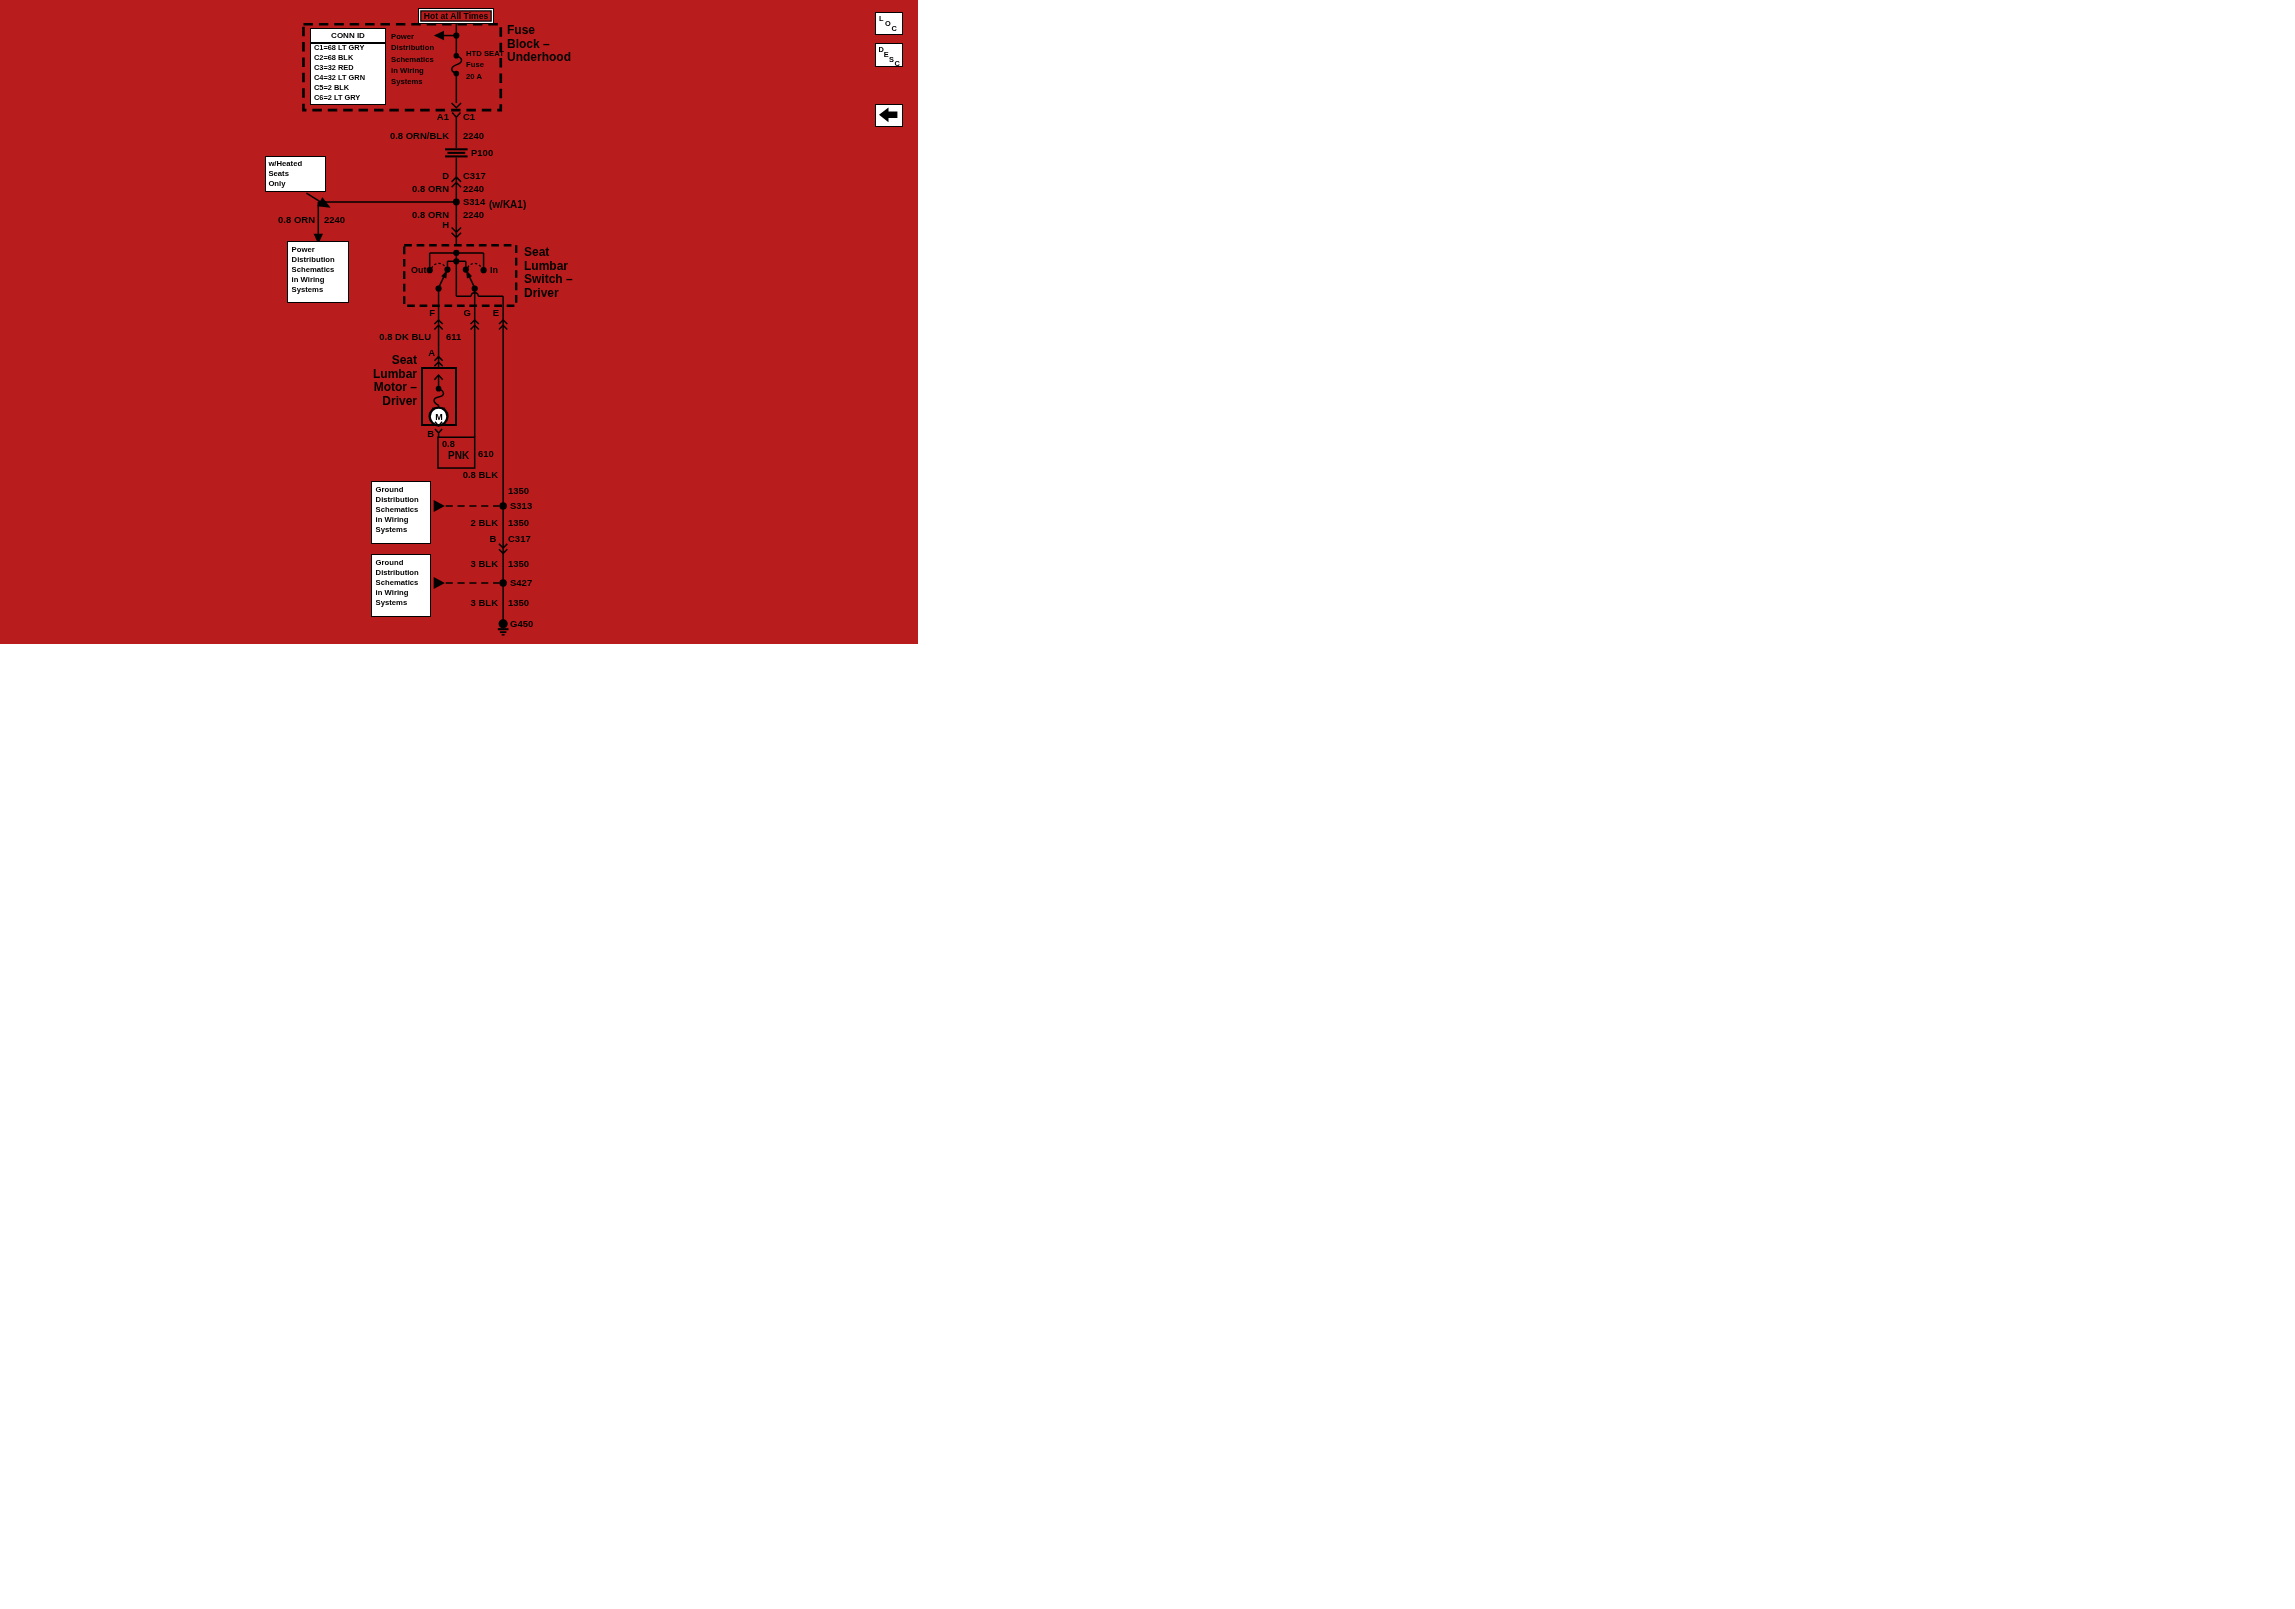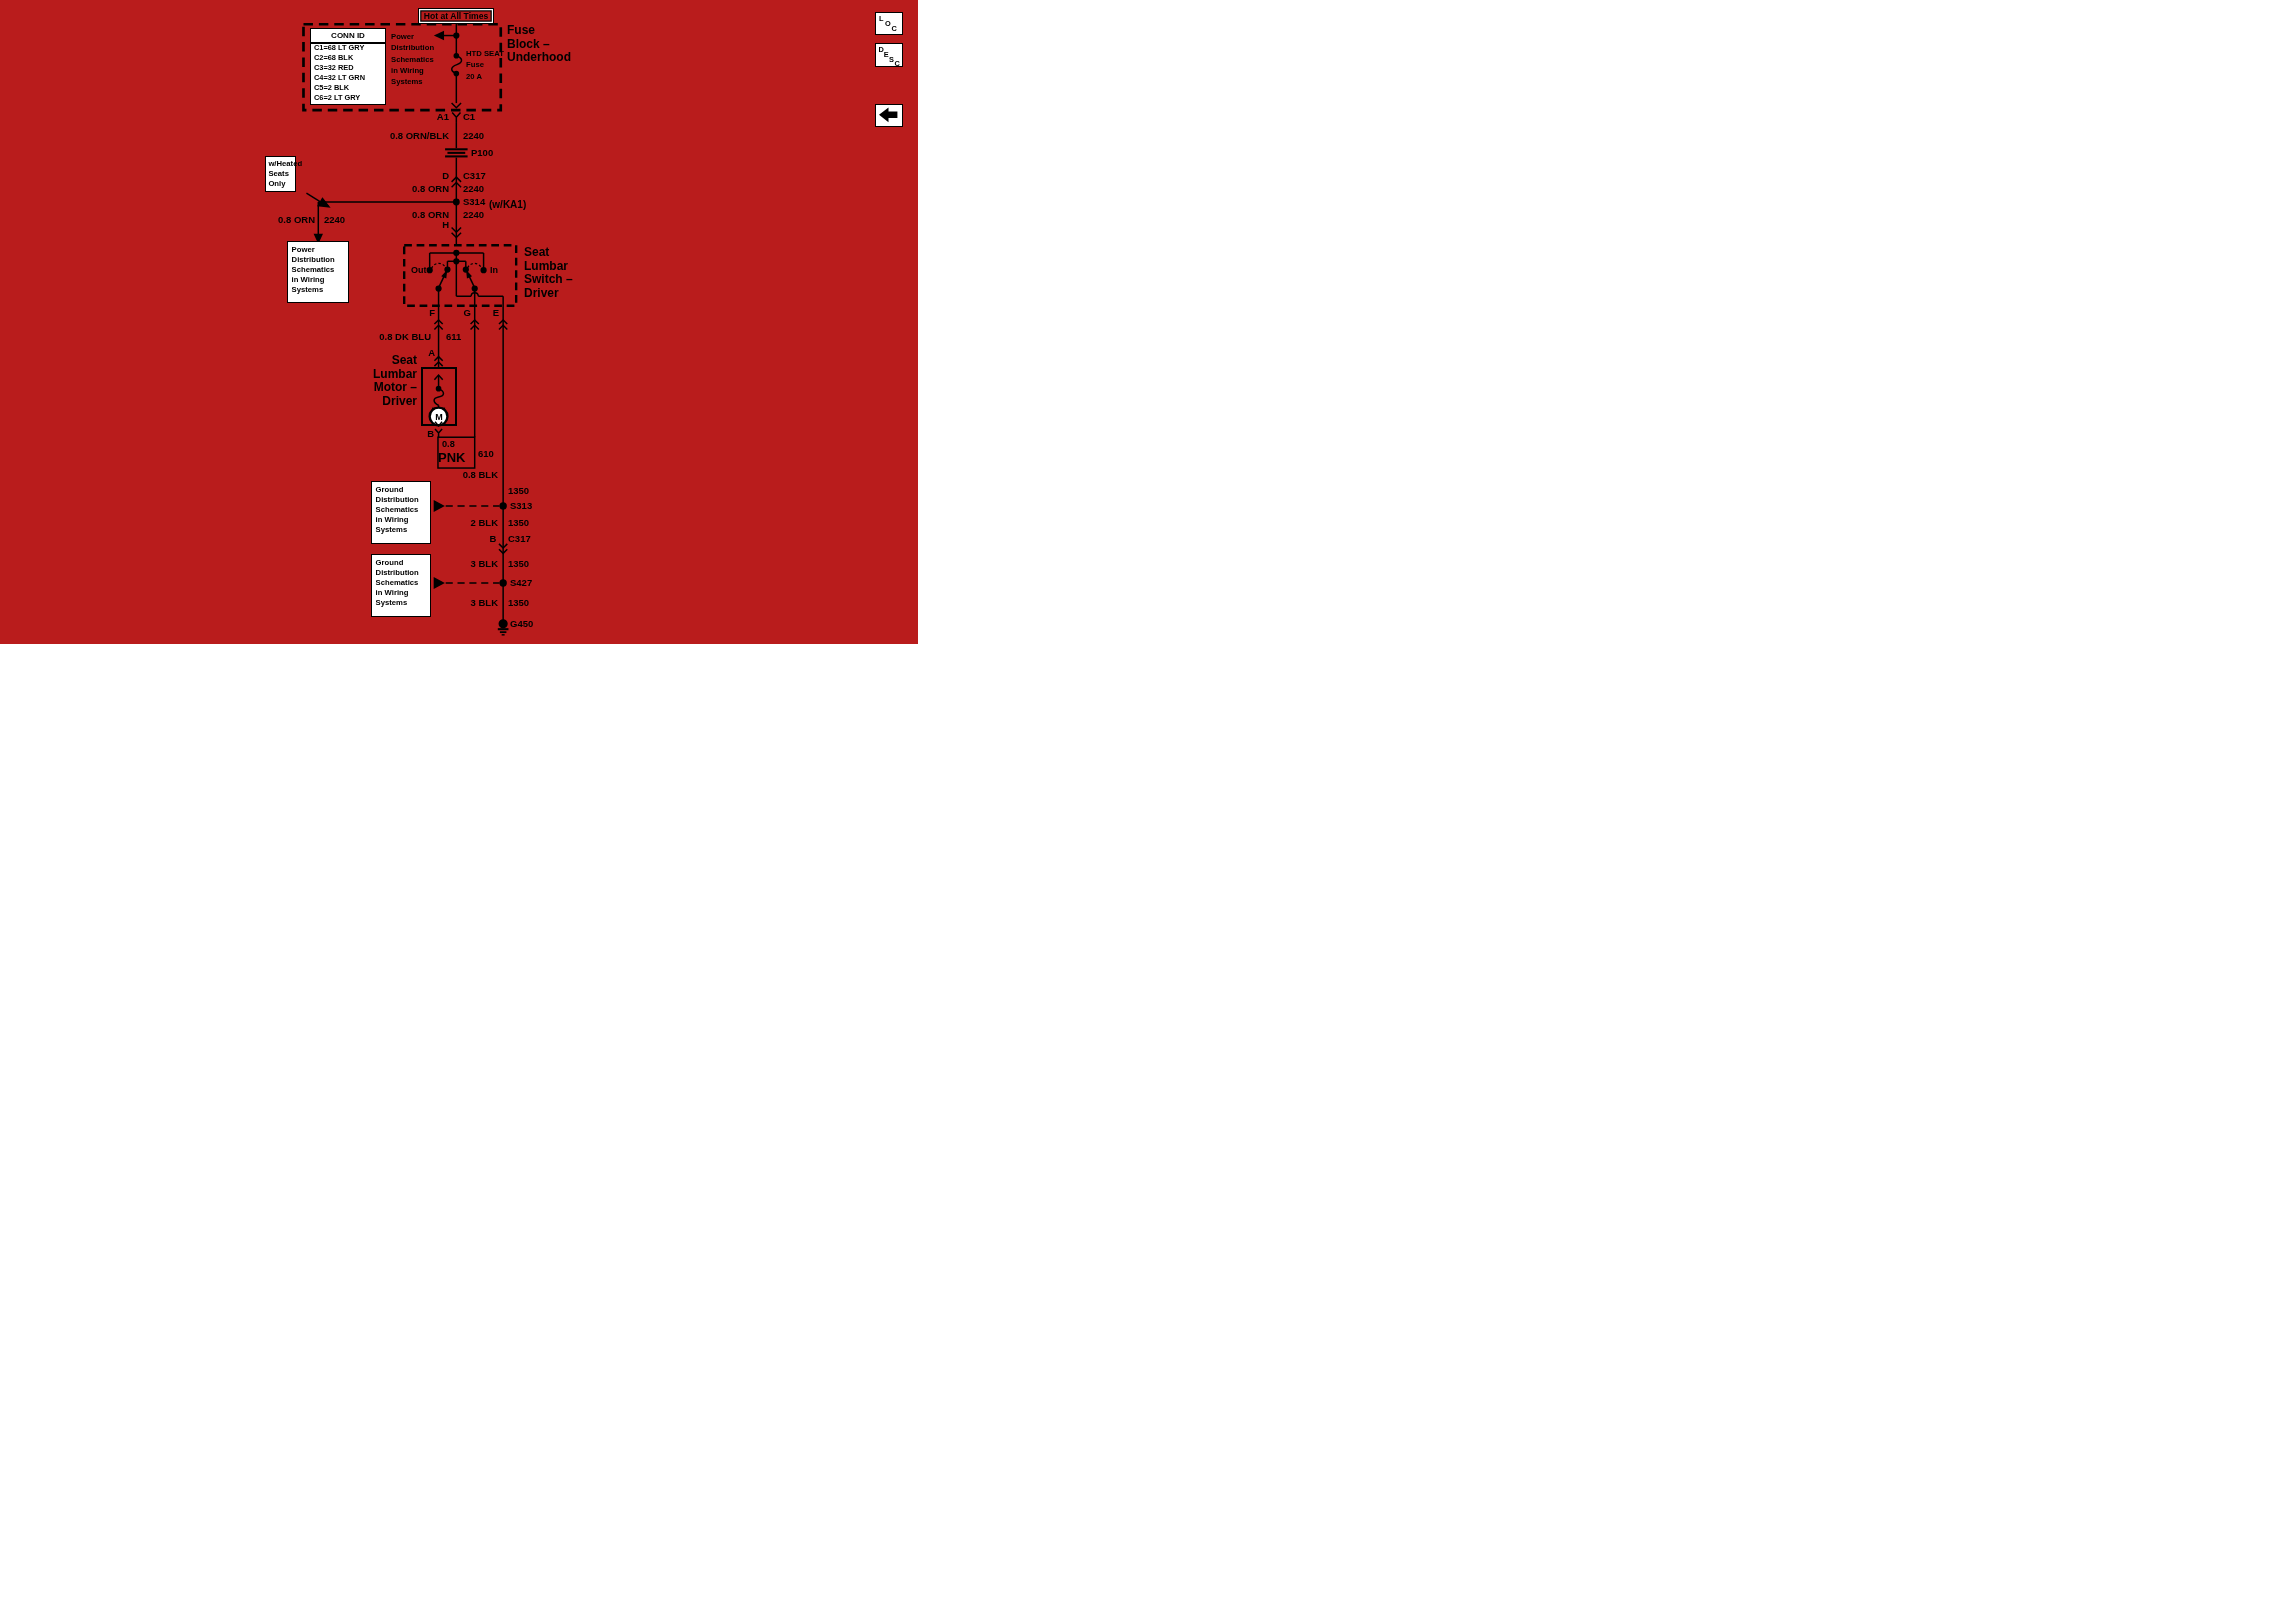--- a/index.html
+++ b/index.html
@@ -183,21 +183,21 @@
   <div class="abs lbl" style="left:463px;top:184px;">2240</div>
 
   <div class="abs lbl" style="left:463px;top:197px;">S314</div>
   <div class="abs tiny" style="left:489px;top:199px;">(w/KA1)</div>
 
   <div class="abs lbl r" style="left:378px;top:210px;width:71px;">0.8 ORN</div>
   <div class="abs lbl" style="left:463px;top:210px;">2240</div>
 
   <div class="abs lbl r" style="left:423px;top:220px;width:26px;">H</div>
 
-  <div class="abs box sm" style="left:265px;top:156px;width:31px;height:36px;padding:1.8px 0 0 2.4px;">
+  <div class="abs box sm" style="left:265px;top:156px;width:61px;height:36px;padding:1.8px 0 0 2.4px;">
     <div>w/Heated</div>
     <div>Seats</div>
     <div>Only</div>
   </div>
 
   <div class="abs lbl r" style="left:260px;top:215px;width:55px;">0.8 ORN</div>
   <div class="abs lbl" style="left:324px;top:215px;">2240</div>
 
   <div class="abs box sm" style="left:287px;top:241px;width:62px;height:62px;padding:3px 0 0 3.6px;">
     <div>Power</div>
@@ -232,21 +232,21 @@
     <div>Motor –</div>
     <div>Driver</div>
   </div>
 
   <div class="mbox" style="left:421px;top:367px;width:36px;height:59px;"></div>
   <div class="abs c" style="left:433px;top:412px;width:12px;font-size:9px;font-weight:700;">M</div>
 
   <div class="abs lbl r" style="left:421px;top:429px;width:13px;">B</div>
 
   <div class="abs" style="left:442px;top:439px;font-size:9.2px;font-weight:700;">0.8</div>
-  <div class="abs" style="left:438px;top:450px;font-size:13px;font-weight:700;">PNK</div>
+  <div class="abs" style="left:448px;top:450px;font-size:10px;font-weight:700;">PNK</div>
   <div class="abs lbl" style="left:478px;top:449px;">610</div>
 
   <div class="abs lbl r" style="left:438px;top:470px;width:60px;text-align:right;">0.8 BLK</div>
   <div class="abs lbl" style="left:508px;top:486px;">1350</div>
 
   <div class="abs box sm" style="left:371px;top:481px;width:60px;height:63px;padding:3px 0 0 3.6px;">
     <div>Ground</div>
     <div>Distribution</div>
     <div>Schematics</div>
     <div>in Wiring</div>

